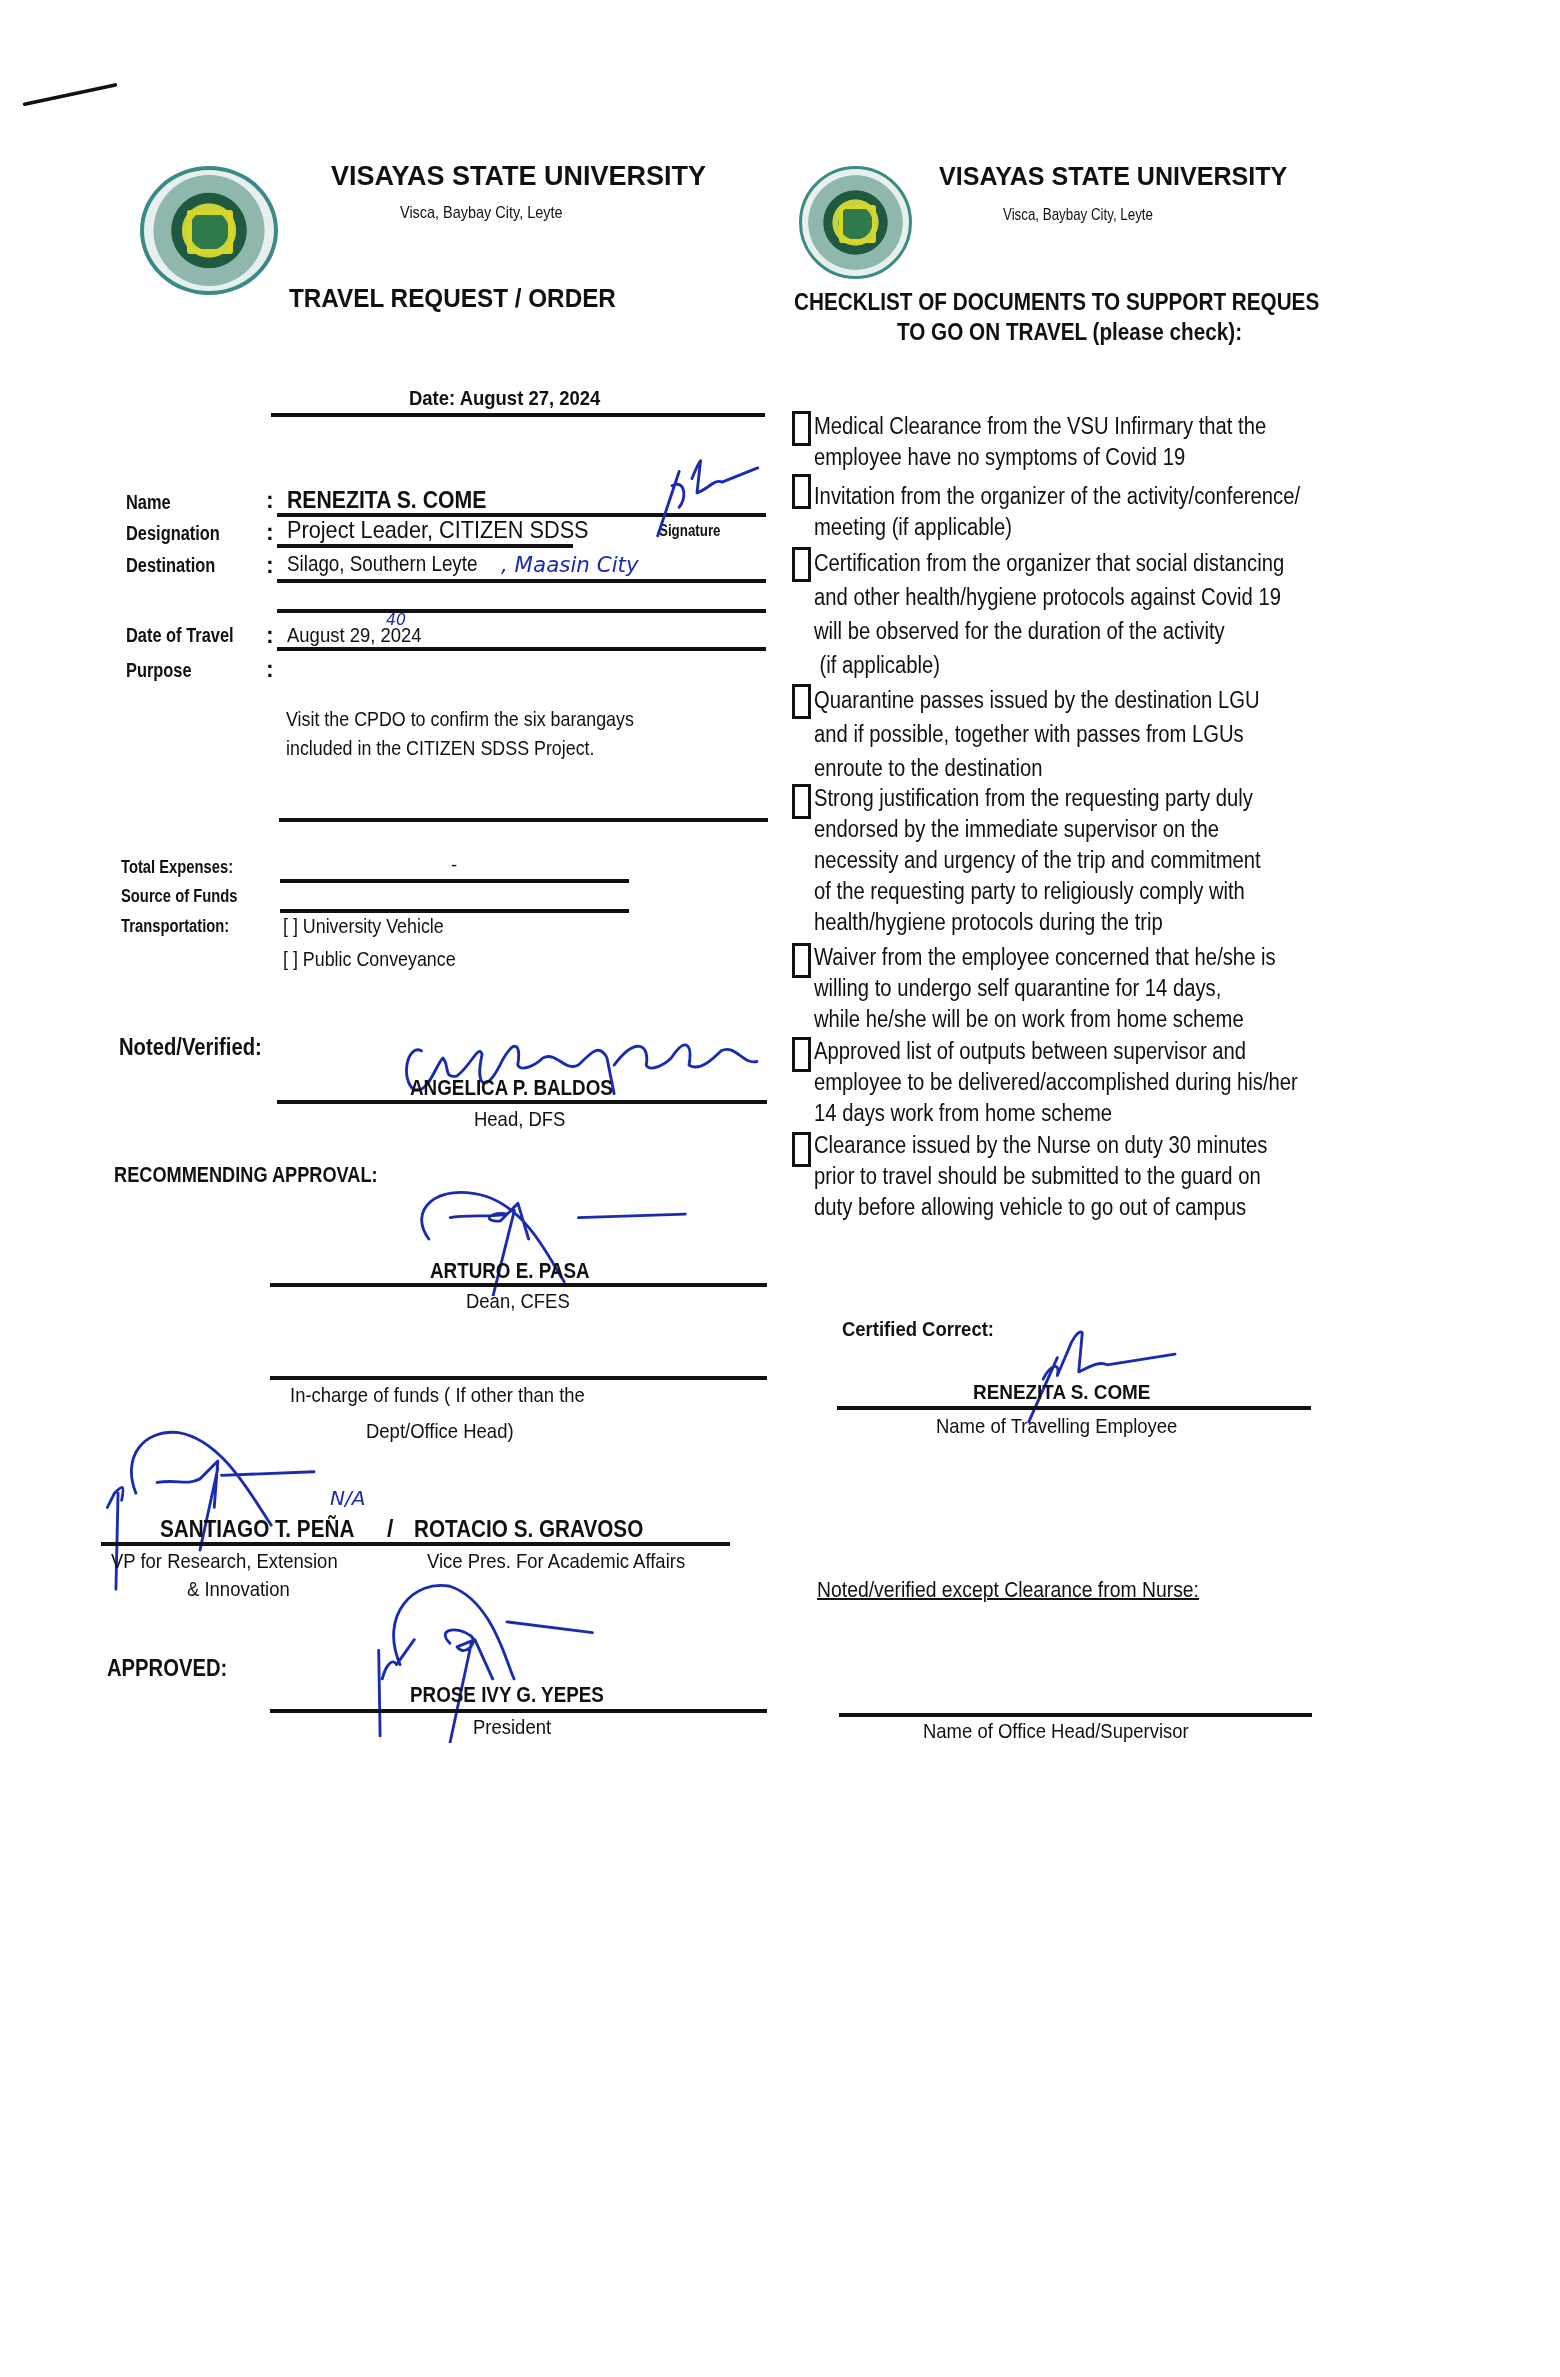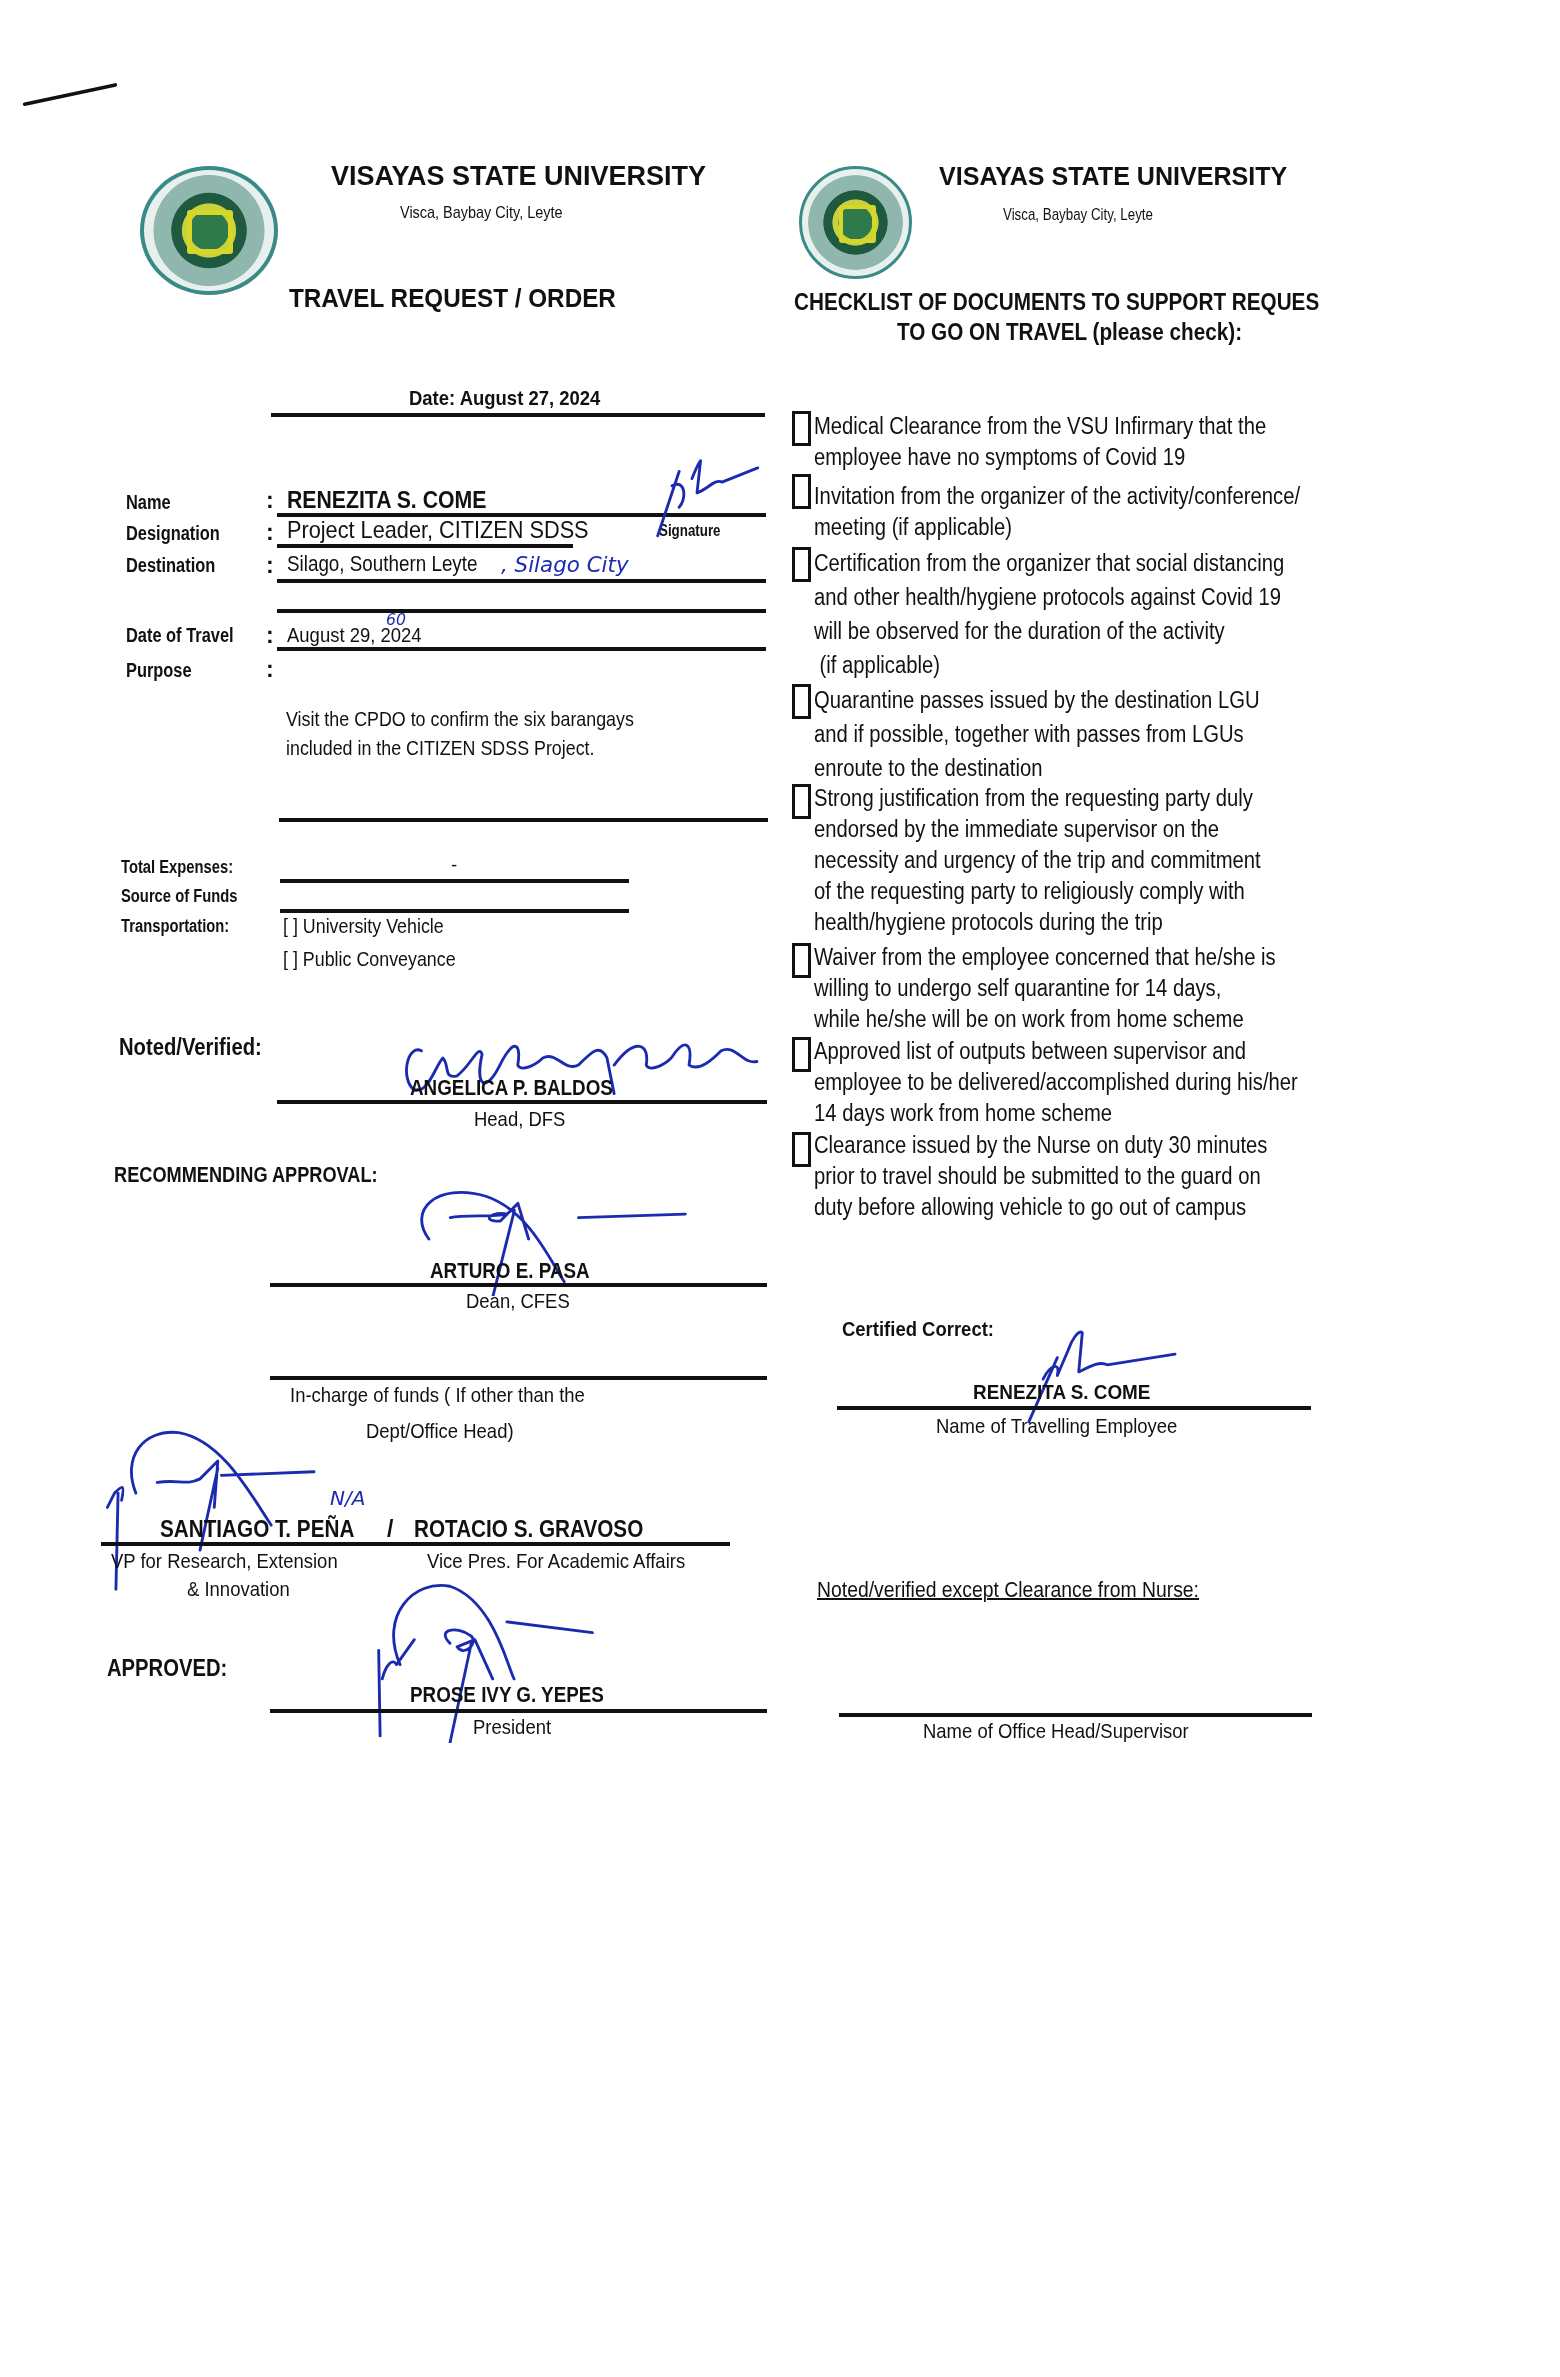--- a/index.html
+++ b/index.html
@@ -52,28 +52,28 @@
 
   <div class="lbl" style="left:126px;top:522px;">Designation</div>
   <div class="abs b" style="left:266px;top:519px;font-size:23px;">:</div>
   <div class="abs" style="left:287px;top:517px;font-size:23.6px;transform:scaleX(0.92);transform-origin:left top;white-space:nowrap;">Project Leader, CITIZEN SDSS</div>
   <div class="line" style="left:277px;top:544px;width:296px;"></div>
   <div class="abs b" style="left:659px;top:522px;font-size:15.7px;transform:scaleX(0.85);transform-origin:left top;">Signature</div>
 
   <div class="lbl" style="left:126px;top:554px;">Destination</div>
   <div class="abs b" style="left:266px;top:552px;font-size:23px;">:</div>
   <div class="abs" style="left:287px;top:552px;font-size:21.4px;transform:scaleX(0.88);transform-origin:left top;white-space:nowrap;">Silago, Southern Leyte</div>
-  <div class="abs ink-text" style="left:501px;top:552px;font-size:21.4px;white-space:nowrap;">, Silago City</div>
+  <div class="abs ink-text" style="left:501px;top:552px;font-size:21.4px;white-space:nowrap;">, Maasin City</div>
   <div class="line" style="left:277px;top:579px;width:489px;"></div>
   <div class="line" style="left:277px;top:609px;width:489px;"></div>
 
   <div class="lbl" style="left:126px;top:624px;">Date of Travel</div>
   <div class="abs b" style="left:266px;top:622px;font-size:23px;">:</div>
   <div class="abs" style="left:287px;top:623px;font-size:21px;transform:scaleX(0.88);transform-origin:left top;white-space:nowrap;">August 29, 2024</div>
-  <div class="abs ink-text" style="left:386px;top:610px;font-size:15.7px;">60</div>
+  <div class="abs ink-text" style="left:386px;top:610px;font-size:15.7px;">40</div>
   <div class="line" style="left:277px;top:647px;width:489px;"></div>
 
   <div class="lbl" style="left:126px;top:659px;">Purpose</div>
   <div class="abs b" style="left:266px;top:656px;font-size:23px;">:</div>
   <div class="abs" style="left:286px;top:707px;font-size:21px;transform:scaleX(0.85);transform-origin:left top;white-space:nowrap;">Visit the CPDO to confirm the six barangays</div>
   <div class="abs" style="left:286px;top:736px;font-size:21px;transform:scaleX(0.85);transform-origin:left top;white-space:nowrap;">included in the CITIZEN SDSS Project.</div>
   <div class="line" style="left:279px;top:818px;width:489px;"></div>
 
   <div class="lbl" style="left:121px;top:857px;font-size:18px;">Total Expenses:</div>
   <div class="abs" style="left:451px;top:854px;font-size:18.6px;">-</div>

